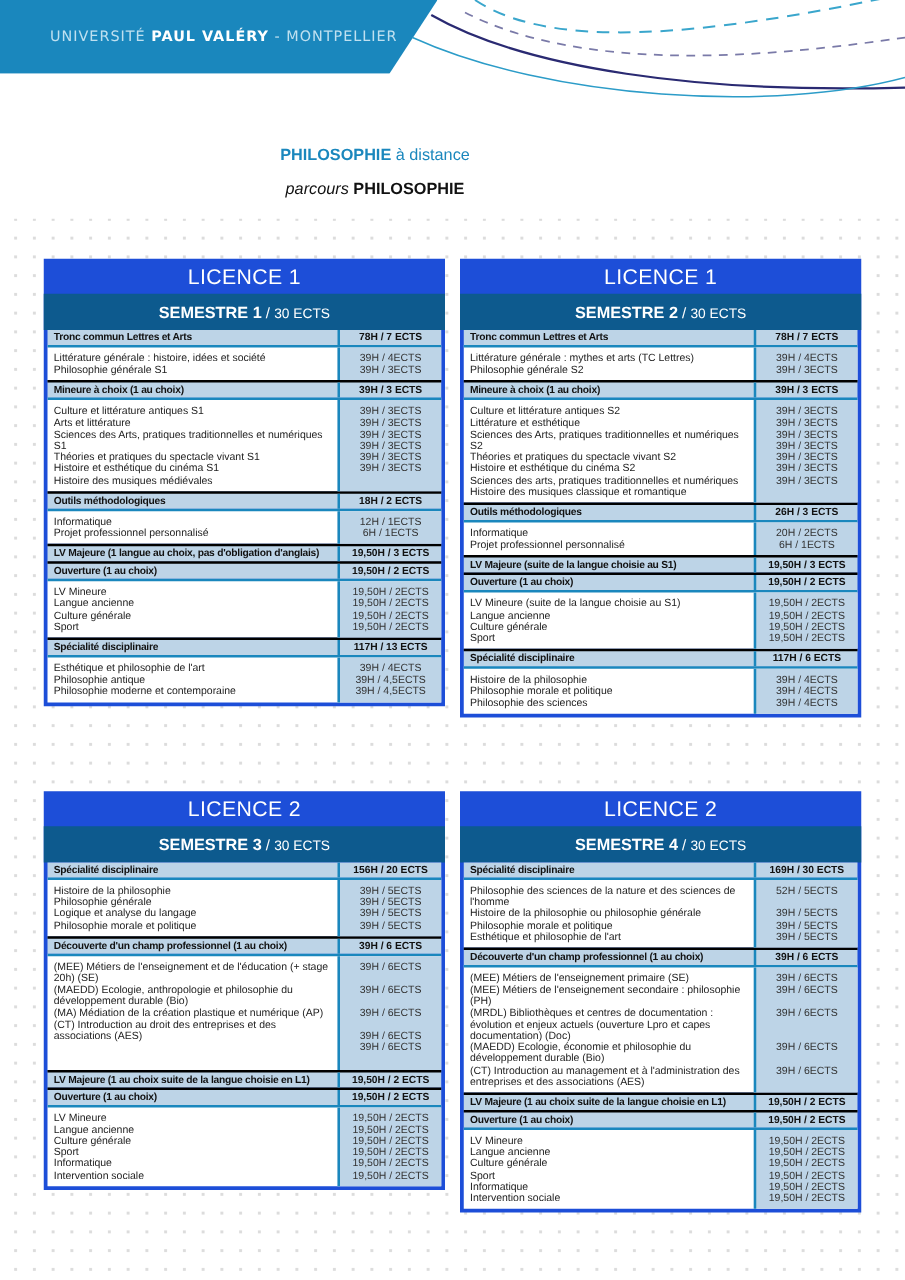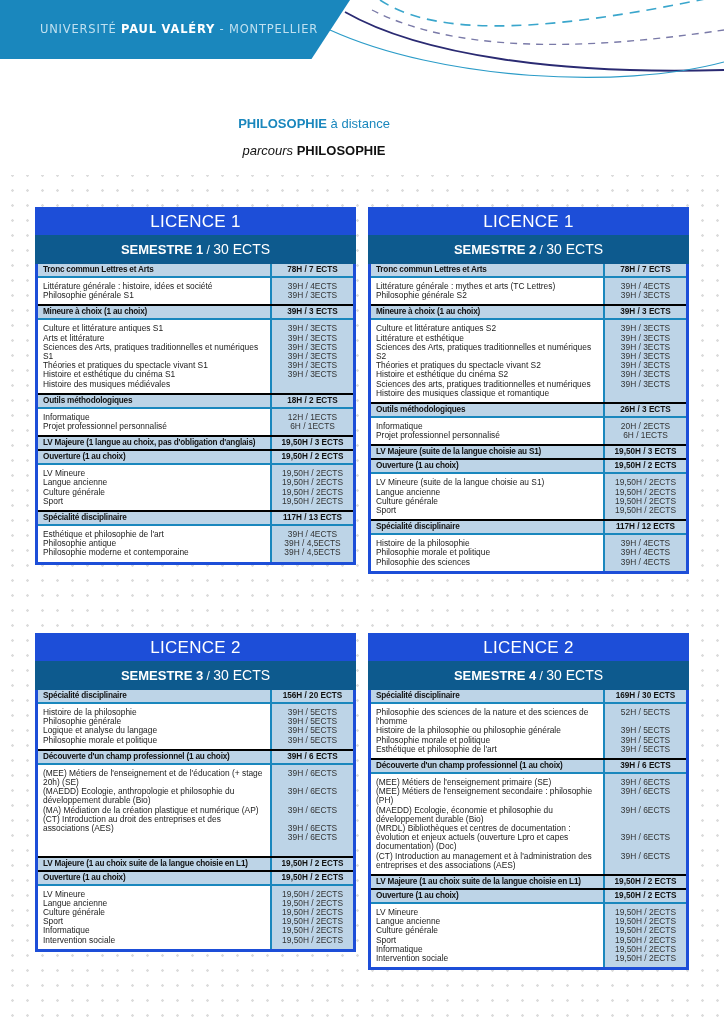--- a/index.html
+++ b/index.html
@@ -18,40 +18,40 @@
     background: #1a87bd;
     clip-path: polygon(0 0, 100% 0, 89% 100%, 0 100%);
   }
   .banner-text {
     position: absolute; left: 40px; top: 22px; color: #bfe0f0; font-size: 11.5px; letter-spacing: 0.8px;
     font-family: "DejaVu Sans", sans-serif;
   }
   .banner-text b { color: #ffffff; font-weight: bold; }
   .curves { position: absolute; left: 0; top: 0; width: 724px; height: 90px; }
   .title {
-    position: absolute; left: 16px; width: 596px; text-align: center; font-size: 13px;
+    position: absolute; left: 2px; width: 596px; text-align: center; font-size: 13px;
   }
   .title1 { top: 116px; color: #1a87bd; font-weight: bold; }
   .title1 .light { font-weight: normal; }
   .title2 { top: 143px; color: #111; font-size: 13px; }
   .title2 i { font-style: italic; }
   .title2 b { font-weight: bold; }
 
   .block {
     position: absolute; width: 321px; background: #1d4ed8; padding: 0 3px 3px 3px; box-sizing: border-box;
   }
   .lic {
     height: 28px; line-height: 30px; text-align: center; color: #fff; font-size: 17px; letter-spacing: 0.3px;
   }
   .sem {
     height: 29px; line-height: 29px; text-align: center; background: #0d5a8e; color: #fff; font-size: 12px;
     margin: 0 -3px;
   }
   .sem b { font-size: 13px; }
-  .sem .ects { font-size: 14px; }
+  .sem .ects { font-size: 11px; }
   .row { display: flex; }
   .row .l { flex: 1; padding: 0 5px; }
   .row .r { width: 81px; text-align: center; border-left: 2px solid #1a87bd; }
   .hdr { background: #bdd4e7; border-top: 2px solid #000000; font-weight: bold; font-size: 8.2px; height: 12px; line-height: 12px; color: #111; }
   .hdr .l { letter-spacing: -0.2px; }
   .body-row { background: #fff; border-top: 2px solid #1a87bd; font-size: 8.4px; line-height: 9.2px; color: #222; }
   .body-row .l { padding-top: 4px; padding-bottom: 4px; }
   .body-row .r { background: #bdd4e7; padding-top: 4px; padding-bottom: 4px; color: #333; }
   .body-row .line { display: block; }
   .hdr:first-of-type { border-top: 0; }
@@ -239,21 +239,21 @@
         </div>
         <div class="r">
           <span class="line" style="height:9.2px">19,50H / 2ECTS</span>
           <span class="line" style="height:9.2px">19,50H / 2ECTS</span>
           <span class="line" style="height:9.2px">19,50H / 2ECTS</span>
           <span class="line" style="height:9.2px">19,50H / 2ECTS</span>
         </div>
       </div>
       <div class="row hdr">
         <div class="l">Spécialité disciplinaire</div>
-        <div class="r">117H / 12 ECTS</div>
+        <div class="r">117H / 6 ECTS</div>
       </div>
       <div class="row body-row">
         <div class="l">
           <span class="line">Histoire de la philosophie</span>
           <span class="line">Philosophie morale et politique</span>
           <span class="line">Philosophie des sciences</span>
         </div>
         <div class="r">
           <span class="line" style="height:9.2px">39H / 4ECTS</span>
           <span class="line" style="height:9.2px">39H / 4ECTS</span>
@@ -350,22 +350,22 @@
         </div>
       </div>
       <div class="row hdr">
         <div class="l">Découverte d'un champ professionnel (1 au choix)</div>
         <div class="r">39H / 6 ECTS</div>
       </div>
       <div class="row body-row">
         <div class="l">
           <span class="line">(MEE) Métiers de l'enseignement primaire (SE)</span>
           <span class="line">(MEE) Métiers de l'enseignement secondaire : philosophie (PH)</span>
+          <span class="line">(MRDL) Bibliothèques et centres de documentation : évolution et enjeux actuels (ouverture Lpro et capes documentation) (Doc)</span>
           <span class="line">(MAEDD) Ecologie, économie et philosophie du développement durable (Bio)</span>
-          <span class="line">(MRDL) Bibliothèques et centres de documentation : évolution et enjeux actuels (ouverture Lpro et capes documentation) (Doc)</span>
           <span class="line">(CT) Introduction au management et à l'administration des entreprises et des associations (AES)</span>
         </div>
         <div class="r">
           <span class="line" style="height:9.2px">39H / 6ECTS</span>
           <span class="line" style="height:18.4px">39H / 6ECTS</span>
           <span class="line" style="height:27.599999999999998px">39H / 6ECTS</span>
           <span class="line" style="height:18.4px">39H / 6ECTS</span>
           <span class="line" style="height:18.4px">39H / 6ECTS</span>
         </div>
       </div>

